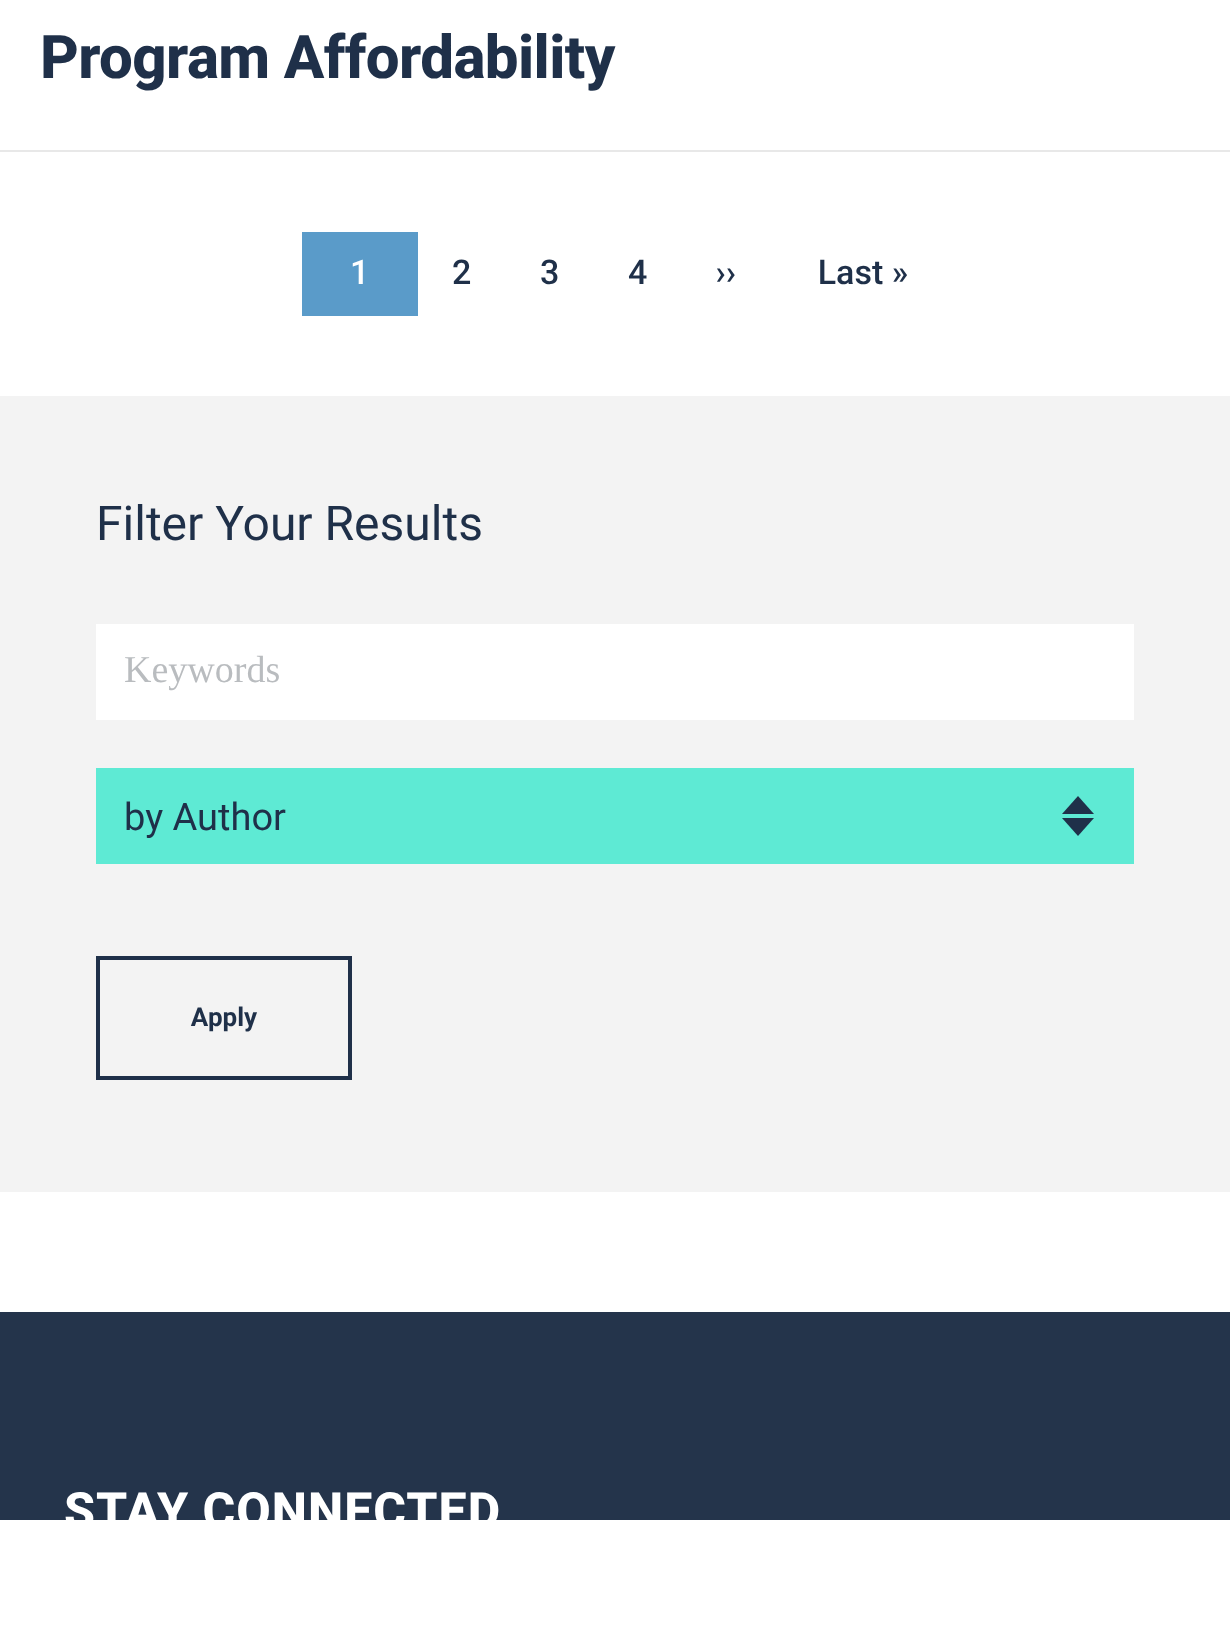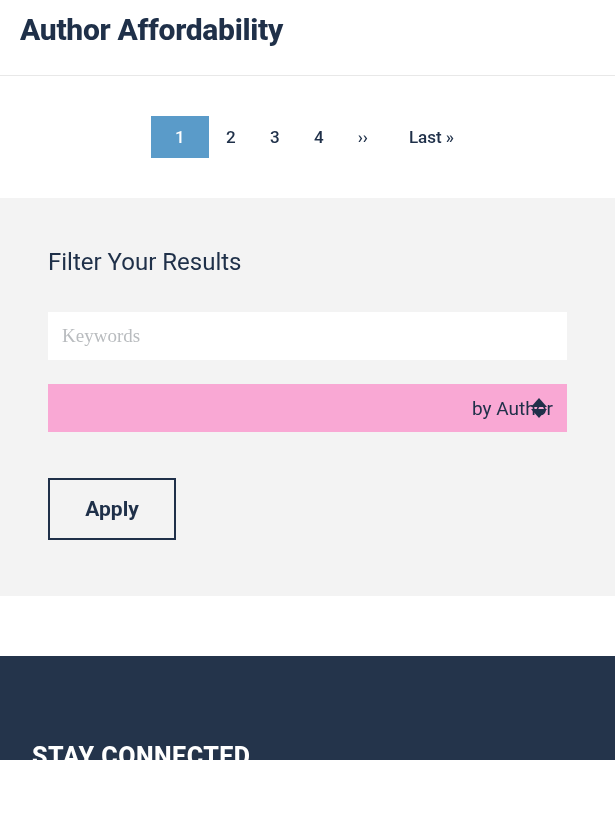--- a/index.html
+++ b/index.html
@@ -72,27 +72,26 @@
     margin-bottom: 24px;
     font-family: Liberation Serif, serif;
   }
   .text-input::placeholder {
     color: #b9bcbf;
   }
   .select-wrap {
     position: relative;
     width: 100%;
     height: 48px;
-    background: #f9a8d4;
+    background: #5eead4;
     margin-bottom: 24px;
     display: flex;
     align-items: center;
     padding: 0 14px;
     cursor: pointer;
-    justify-content: flex-end;
   }
   .select-label {
     font-size: 19px;
     color: #1f3049;
   }
   .sort-icon {
     position: absolute;
     right: 20px;
     top: 50%;
     transform: translateY(-50%);
@@ -114,21 +113,21 @@
     border-left: 8px solid transparent;
     border-right: 8px solid transparent;
     border-top: 9px solid #1f3049;
   }
   .apply-button {
     margin-top: 22px;
     height: 62px;
     width: 128px;
     border: 2px solid #1f3049;
     background: transparent;
-    font-size: 21px;
+    font-size: 13px;
     font-weight: 700;
     color: #1f3049;
     cursor: pointer;
     font-family: inherit;
   }
   .gap-section {
     height: 60px;
     background: #ffffff;
   }
   .footer-section {
@@ -140,21 +139,21 @@
     font-size: 25px;
     font-weight: 800;
     color: #ffffff;
     letter-spacing: 0.5px;
   }
 </style>
 </head>
 <body>
 
 <div class="header-section">
-  <h1 class="page-title">Author Affordability</h1>
+  <h1 class="page-title">Program Affordability</h1>
 </div>
 
 <div class="pagination-section">
   <div class="pager-item current">1</div>
   <div class="pager-item">2</div>
   <div class="pager-item">3</div>
   <div class="pager-item">4</div>
   <div class="pager-item">››</div>
   <div class="pager-item last">Last »</div>
 </div>

